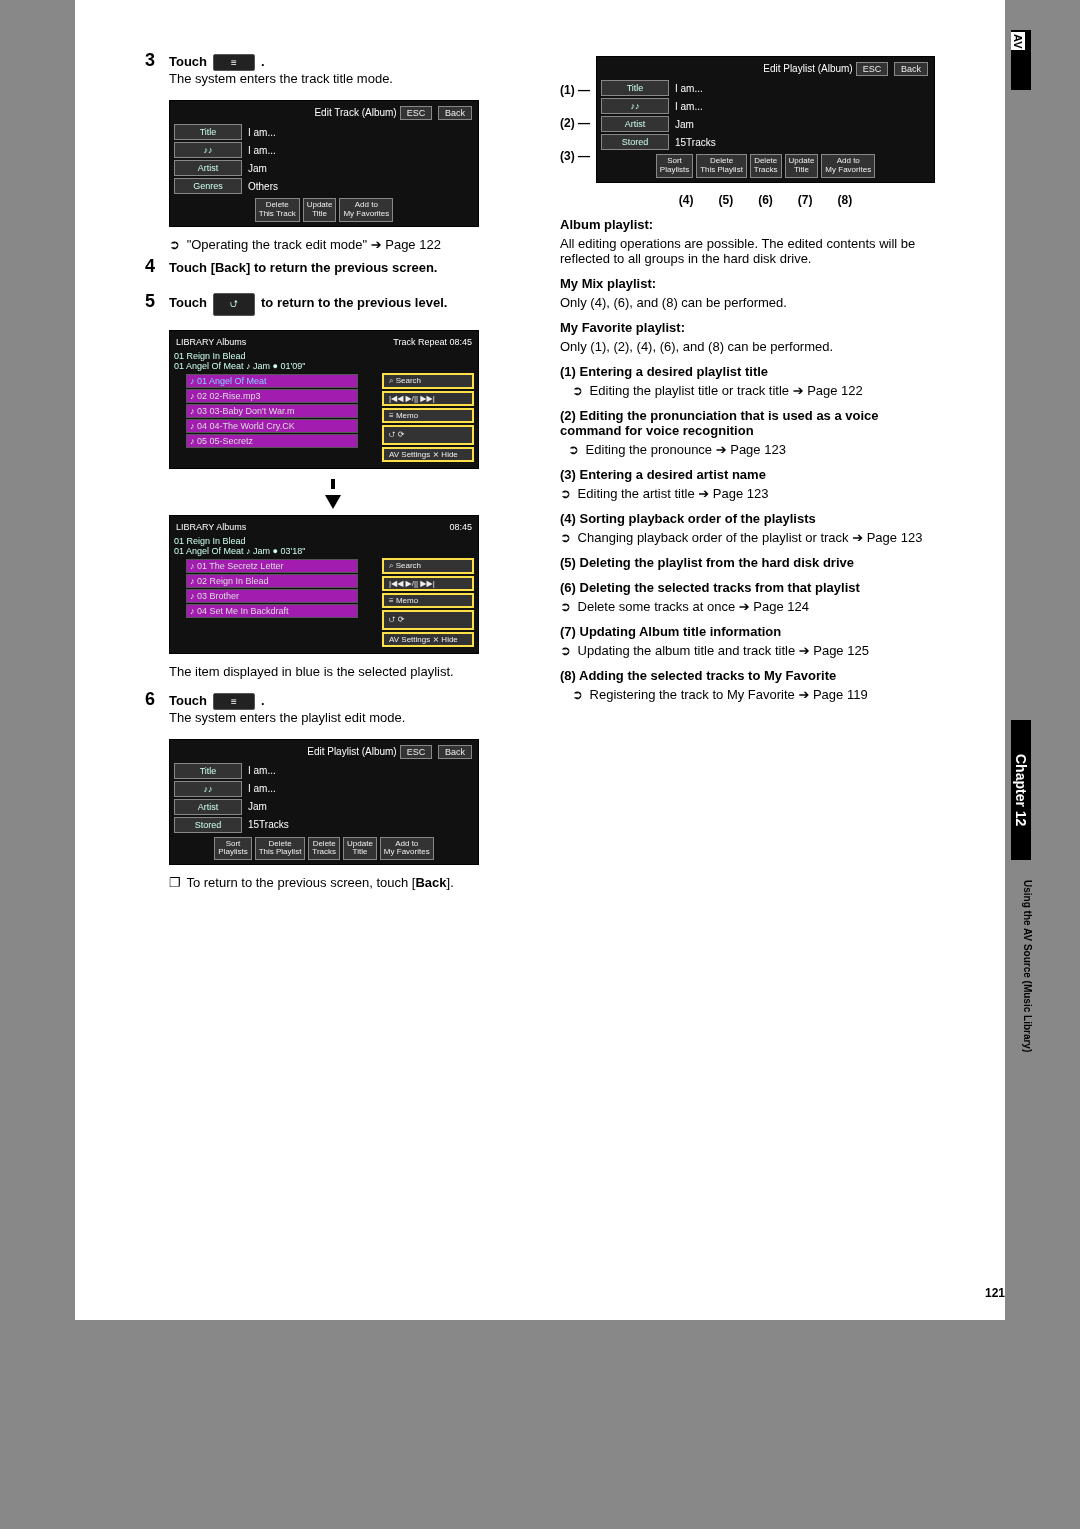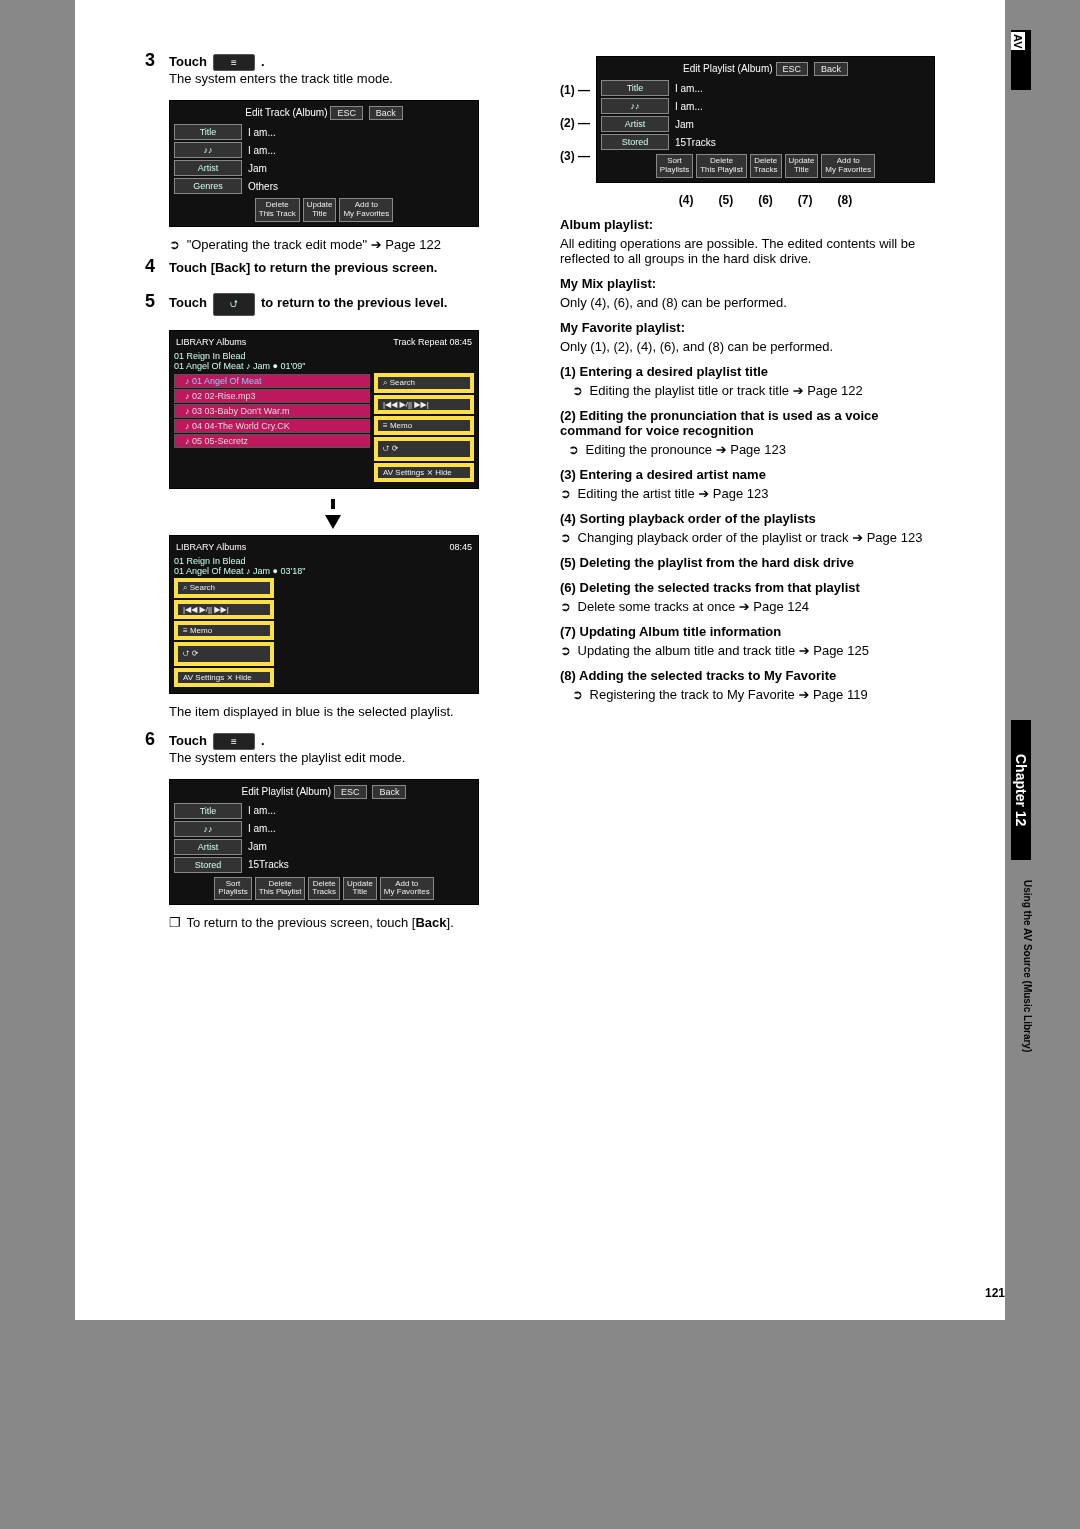--- a/index.html
+++ b/index.html
@@ -63,21 +63,21 @@
     background:#111;
     border:1px solid #000;
     font-size:10px;
     color:#ccc;
     padding:4px;
     margin:6px 0 10px 0;
     position:relative;
   }
   .shot .titlebar{
     display:flex;
-    justify-content:center;
+    justify-content:flex-end;
     padding:2px 2px 4px 2px;
     color:#fff;
     font-size:10px;
   }
   .shot .titlebar .rbtn{
     background:#333;border:1px solid #888;color:#eee;padding:1px 6px;font-size:9px;margin-left:3px;
   }
   .shot .row{
     display:flex;align-items:center;margin:2px 0;
   }
@@ -87,21 +87,21 @@
   .shot .val{
     color:#fff;font-size:10px;
   }
   .shot .toolbar{
     display:flex;gap:3px;margin-top:4px;justify-content:center;flex-wrap:wrap;
   }
   .shot .tbtn{
     background:#333;border:1px solid #888;color:#eee;font-size:8px;padding:2px 3px;text-align:center;line-height:1.1;white-space:pre;
   }
   .list-row{
-    display:flex;align-items:center;background:#be185d;border:1px solid #555;margin:1px 0;padding:1px 10px;font-size:9px;color:#ddd;
+    display:flex;align-items:center;background:#a21caf;border:1px solid #555;margin:1px 12px;padding:1px 3px;font-size:9px;color:#ddd;
   }
   .ref-line{
     margin:4px 0 4px 24px;
   }
   .ref-icon{display:inline-block;width:14px;}
   .para{margin:4px 0 10px 0;}
   .subhead{font-weight:bold;margin:10px 0 2px 0;}
   .arrow-down{
     display:block;margin:6px auto;width:0;height:0;border-left:8px solid transparent;border-right:8px solid transparent;border-top:14px solid #000;position:relative;
   }
@@ -118,21 +118,21 @@
   }
   .side-sub{
     position:absolute;right:-28px;top:880px;writing-mode:vertical-rl;font-size:10px;font-weight:bold;
   }
   .pagenum{
     position:absolute;right:0;bottom:20px;font-weight:bold;font-size:12px;
   }
   .annot-row{display:flex;gap:25px;margin-top:2px;justify-content:center;font-weight:bold;font-size:12px;}
   .shot.big{width:300px;}
   .sm-lib{font-size:9px;color:#fff;display:flex;justify-content:space-between;padding:2px;}
-  .cbtn{background:#333;border:4px solid #fde047;color:#eee;font-size:8px;padding:1px 5px;}
+  .cbtn{background:#333;border:2px solid #fde047;color:#eee;font-size:8px;padding:1px 5px;margin-left:8px;}
   .blue{color:#8cf;}
 </style>
 </head>
 <body>
 
 <div class="page">
   <div class="side-tab"></div>
   <div class="side-label">AV</div>
   <div class="side-chapter-box">Chapter 12</div>
   <div class="side-sub">Using the AV Source (Music Library)</div>
@@ -241,20 +241,26 @@
       <div class="shot big" style="margin-left:24px">
         <div class="sm-lib">
           <span>LIBRARY  Albums</span>
           <span>08:45</span>
         </div>
         <div id="shot3-top" style="font-size:9px;color:#cfe;margin:2px 0;">
             <div>01  Reign In Blead</div>
             <div>01  Angel Of Meat    ♪  Jam       ●  03'18"</div>
           </div>
         <div style="display:flex;gap:4px;">
+          <div style="flex:1" id="shot3-rows">
+              <div class="list-row">♪  01 The Secretz Letter</div>
+              <div class="list-row">♪  02 Reign In Blead</div>
+              <div class="list-row">♪  03 Brother</div>
+              <div class="list-row">♪  04 Set Me In Backdraft</div>
+            </div>
           <div style="width:100px" id="shot3-ctrl">
               <div class="cbtn" style="margin-bottom: 2px;">⌕ Search</div>
               <div class="cbtn" style="margin-bottom: 2px;">|◀◀      ▶/||      ▶▶|</div>
               <div class="cbtn" style="margin-bottom: 2px;">≡            Memo</div>
               <div class="cbtn" style="margin-bottom: 2px;">⮍            ⟳</div>
               <div class="cbtn" style="margin-bottom: 2px;">AV Settings    ⨯ Hide</div>
             </div>
         </div>
       </div>
 

